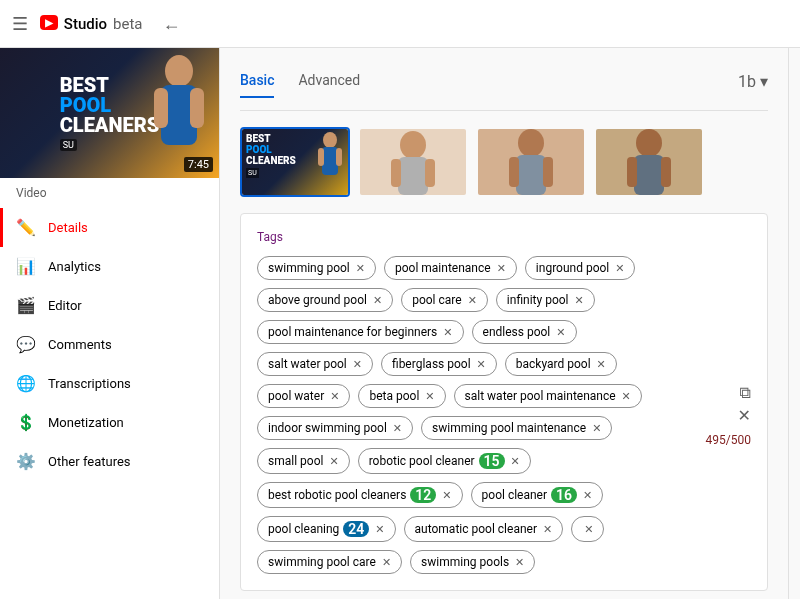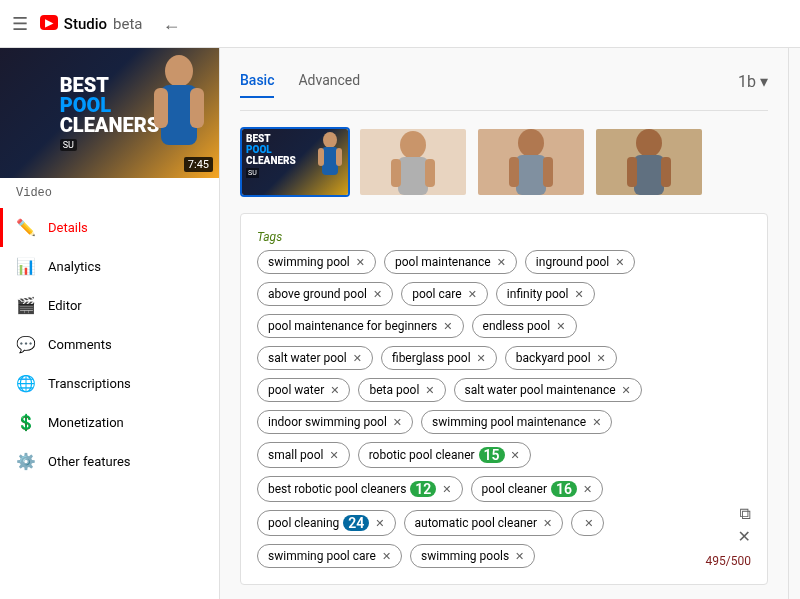--- a/index.html
+++ b/index.html
@@ -22,21 +22,21 @@
     
     .layout { display: flex; height: calc(599px - 48px); }
 
     
     .sidebar { width: 220px; background: #fff; border-right: 1px solid #e0e0e0; overflow-y: auto; flex-shrink: 0; }
     .thumb-placeholder {
       width: 100%; height: 130px; background: linear-gradient(135deg, #1a1a2e 0%, #16213e 40%, #f5a623 100%);
       display: flex; align-items: center; justify-content: center; position: relative;
     }
     .thumb-duration { position: absolute; bottom: 6px; right: 6px; background: rgba(0,0,0,0.8); color: white; font-size: 11px; padding: 1px 4px; border-radius: 2px; }
-    .sidebar-video-label { padding: 8px 16px; font-size: 12px; color: #606060; font-family: Liberation Mono, monospace; }
+    .sidebar-video-label { padding: 8px 16px; font-size: 12px; color: #606060; }
     .sidebar-nav { list-style: none; }
     .sidebar-nav li { display: flex; align-items: center; gap: 12px; padding: 10px 16px; cursor: pointer; font-size: 13px; color: #030303; }
     .sidebar-nav li.active { color: #ff0000; border-left: 3px solid #ff0000; padding-left: 13px; }
     .sidebar-nav li .nav-icon { font-size: 16px; color: #606060; width: 20px; text-align: center; }
     .sidebar-nav li.active .nav-icon { color: #ff0000; }
 
     
     .main { flex: 1; overflow-y: auto; background: #f9f9f9; }
     .main-inner { padding: 16px 20px; }
 
@@ -48,22 +48,22 @@
 
     
     .thumbnails-row { display: flex; gap: 8px; margin-bottom: 16px; }
     .thumb-item { width: 110px; height: 70px; border-radius: 4px; overflow: hidden; cursor: pointer; border: 2px solid transparent; flex-shrink: 0; }
     .thumb-item.selected { border-color: #065fd4; }
     .thumb-main-inner { background: linear-gradient(135deg, #1a1a2e 0%, #16213e 50%, #d4a017 100%); display: flex; align-items: center; justify-content: center; position: relative; height: 100%; }
     .thumb-face { background: #e8c49a; display: flex; align-items: center; justify-content: center; height: 100%; }
 
     
     .tags-section { background: #fff; border: 1px solid #e0e0e0; border-radius: 4px; padding: 16px; }
-    .tags-label { font-size: 12px; color: #4d7c0f; margin-bottom: 6px; font-style: italic; }
-    .tags-header { display: flex; align-items: flex-end; justify-content: space-between; }
+    .tags-label { font-size: 12px; color: #701a75; margin-bottom: 12px; }
+    .tags-header { display: flex; align-items: center; justify-content: space-between; }
     .tags-container { display: flex; flex-wrap: wrap; gap: 8px; flex: 1; }
     .tag { display: inline-flex; align-items: center; gap: 4px; border: 1px solid #909090; border-radius: 16px; padding: 4px 10px; font-size: 12px; color: #030303; background: #fff; cursor: default; }
     .tag .tag-close { color: #606060; cursor: pointer; font-size: 11px; margin-left: 2px; }
     .tag .tag-badge { background: #28a745; color: white; border-radius: 10px; font-size: 14px; padding: 0px 5px; font-weight: 600; }
     .tag .tag-badge.yellow { background: #0369a1; }
     .tags-actions { display: flex; flex-direction: column; align-items: flex-end; gap: 4px; margin-left: 8px; }
     .tags-copy { font-size: 16px; cursor: pointer; color: #606060; }
     .tags-close { font-size: 16px; cursor: pointer; color: #606060; }
     .tags-count { font-size: 12px; color: #7f1d1d; margin-top: 4px; text-align: right; }
 

